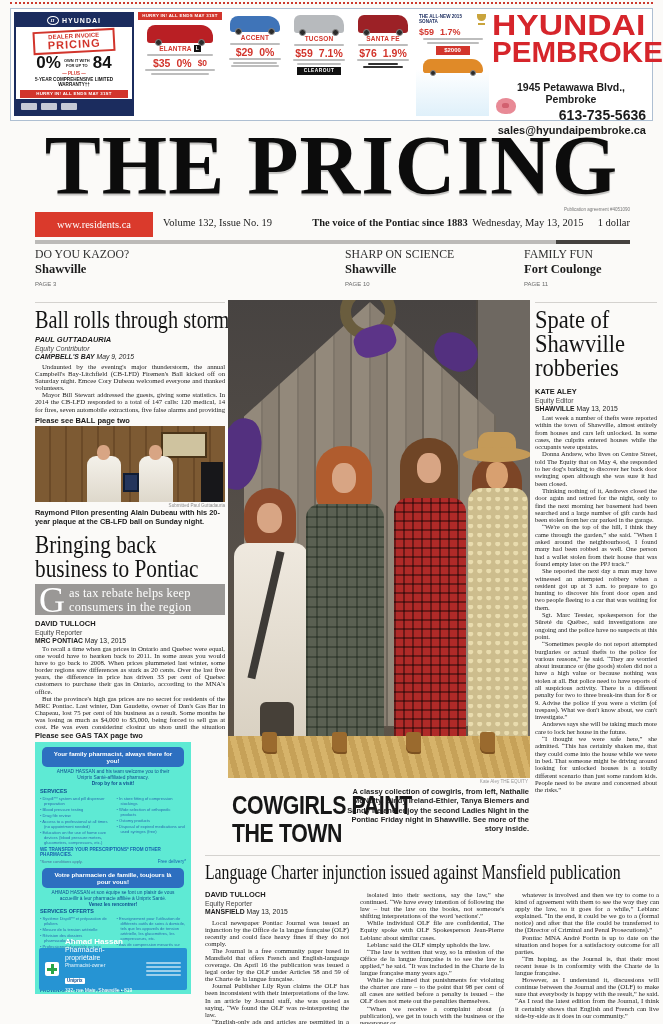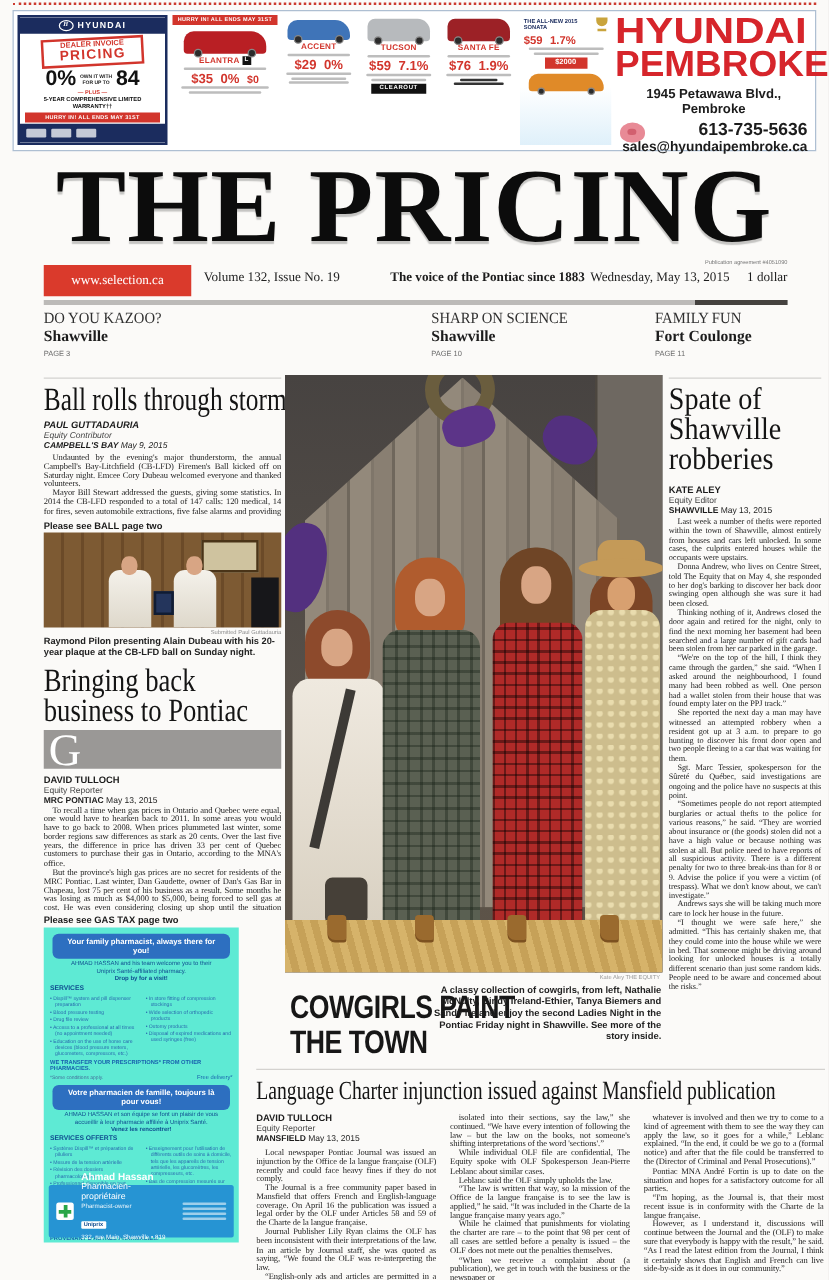--- a/index.html
+++ b/index.html
@@ -254,31 +254,31 @@
       <div class="cashbox">$2000</div>
       <div class="car" style="width:60px;height:14px;margin:4px auto 0;background:#e08a28;">
         <div class="wheel" style="left:7px;width:6px;height:6px;"></div>
         <div class="wheel" style="right:7px;width:6px;height:6px;"></div>
       </div>
     </div>
 
     <div class="abs" style="left:481px;top:3px;width:158px;height:104px;">
       <div class="dealer-name" style="transform:scaleX(1.16);">HYUNDAI</div>
       <div class="dealer-name" style="transform:scaleX(1.02);">PEMBROKE</div>
-      <div class="sans" style="font-weight:bold;font-size:10.5px;margin-top:3px;text-align:center;">1945 Petawawa Blvd., Pembroke</div>
+      <div class="sans" style="font-weight:bold;font-size:10.5px;margin-top:15px;text-align:center;">1945 Petawawa Blvd., Pembroke</div>
       <div class="sans" style="font-weight:bold;font-size:14px;margin-top:2px;text-align:right;padding-right:4px;">613-735-5636</div>
       <div class="sans" style="font-weight:bold;font-size:11px;margin-top:1px;text-align:right;padding-right:4px;">sales@hyundaipembroke.ca</div>
       <div class="pig"></div>
     </div>
   </div>
 
   <div class="abs masthead">THE PRICING</div>
   <div class="abs agreement">Publication agreement #4051090</div>
 
-  <div class="abs webbox">www.selection.ca</div>
+  <div class="abs webbox">www.residents.ca</div>
   <div class="abs volume">Volume 132, Issue No. 19</div>
   <div class="abs tagline">The voice of the Pontiac since 1883</div>
   <div class="abs daterow">
     <span>Wednesday, May 13, 2015</span>
     <span>1 dollar</span>
   </div>
   <div class="abs grayrule"></div>
   <div class="abs grayrule-dark"></div>
 
   <div class="abs" style="left:35px;top:248px;width:125px;">
@@ -325,20 +325,24 @@
   <div class="abs credit" style="left:35px;top:503px;width:190px;">Submitted Paul Guttadauria</div>
   <div class="abs capt" style="left:35px;top:508px;width:190px;">Raymond Pilon presenting Alain Dubeau with his 20-year plaque at the CB-LFD ball on Sunday night.</div>
 
   <div class="abs" style="left:35px;top:533px;">
     <div class="h2l">Bringing back</div>
     <div class="h2l">business to Pontiac</div>
   </div>
 
   <div class="abs graybox">
     <div class="gdrop">G</div>
+    <div class="gsub">
+      <span>as tax rebate helps keep</span><br>
+      <span>consumers in the region</span>
+    </div>
   </div>
 
   <div class="abs byline" style="left:35px;top:620px;">
     <div class="by-name">DAVID TULLOCH</div>
     <div class="by-role">Equity Reporter</div>
     <div class="by-date"><b>MRC PONTIAC</b> <span>May 13, 2015</span></div>
   </div>
 
   <div class="abs bt" style="left:35px;top:645px;width:190px;height:84px;">
     <p>To recall a time when gas prices in Ontario and Quebec were equal, one would have to hearken back to 2011. In some areas you would have to go back to 2008. When prices plummeted last winter, some border regions saw differences as stark as 20 cents. Over the last five years, the difference in price has driven 33 per cent of Quebec customers to purchase their gas in Ontario, according to the MNA's office.</p>

